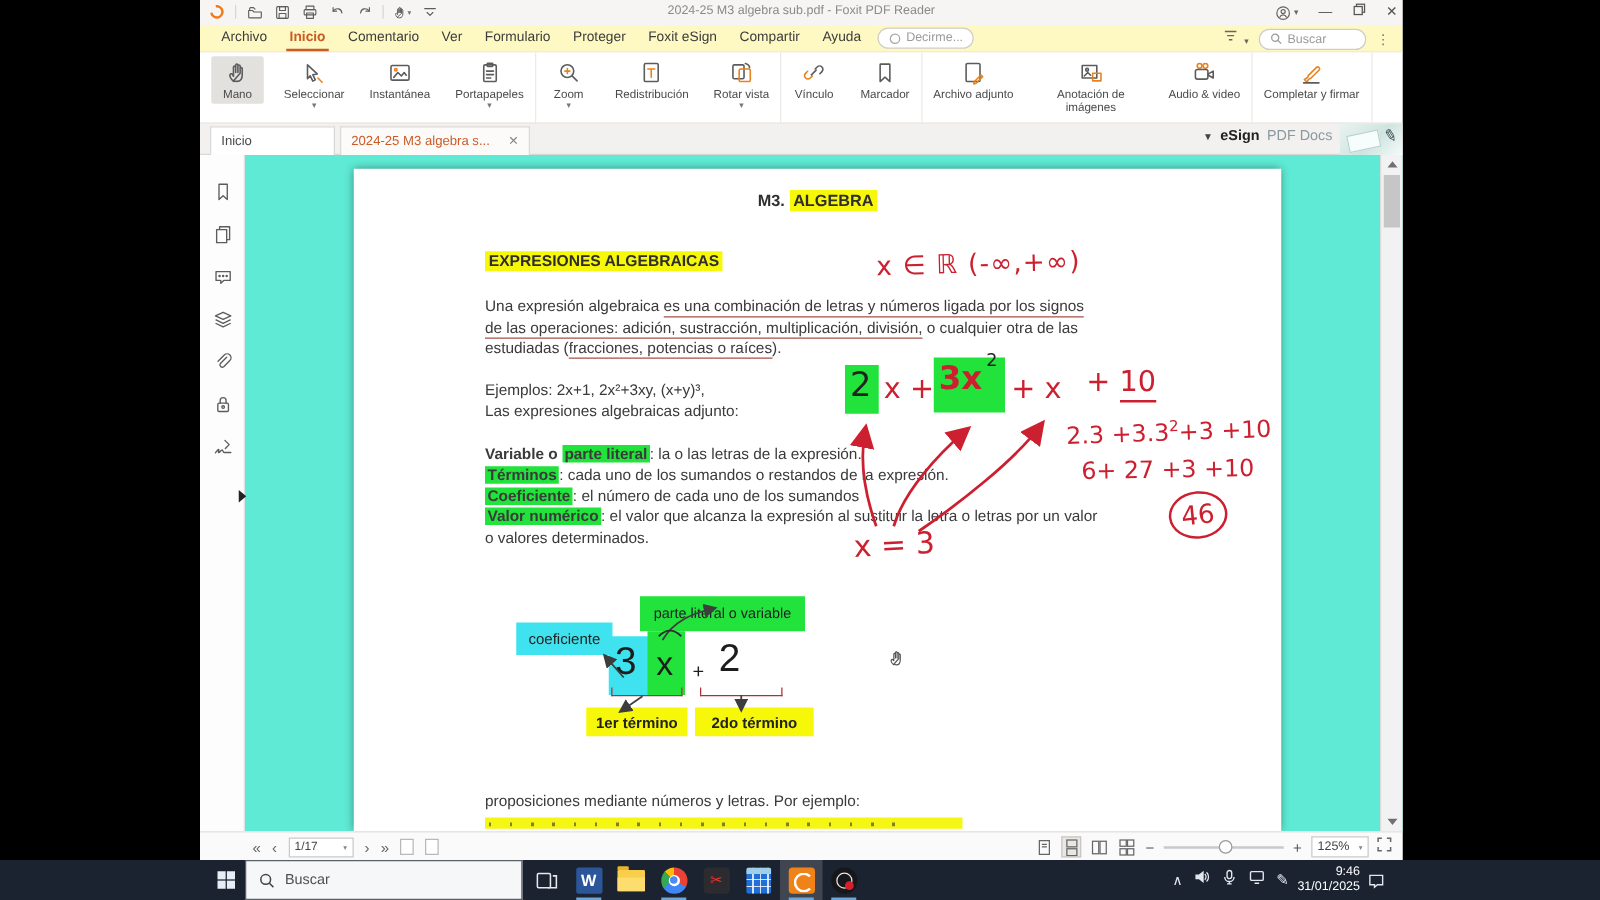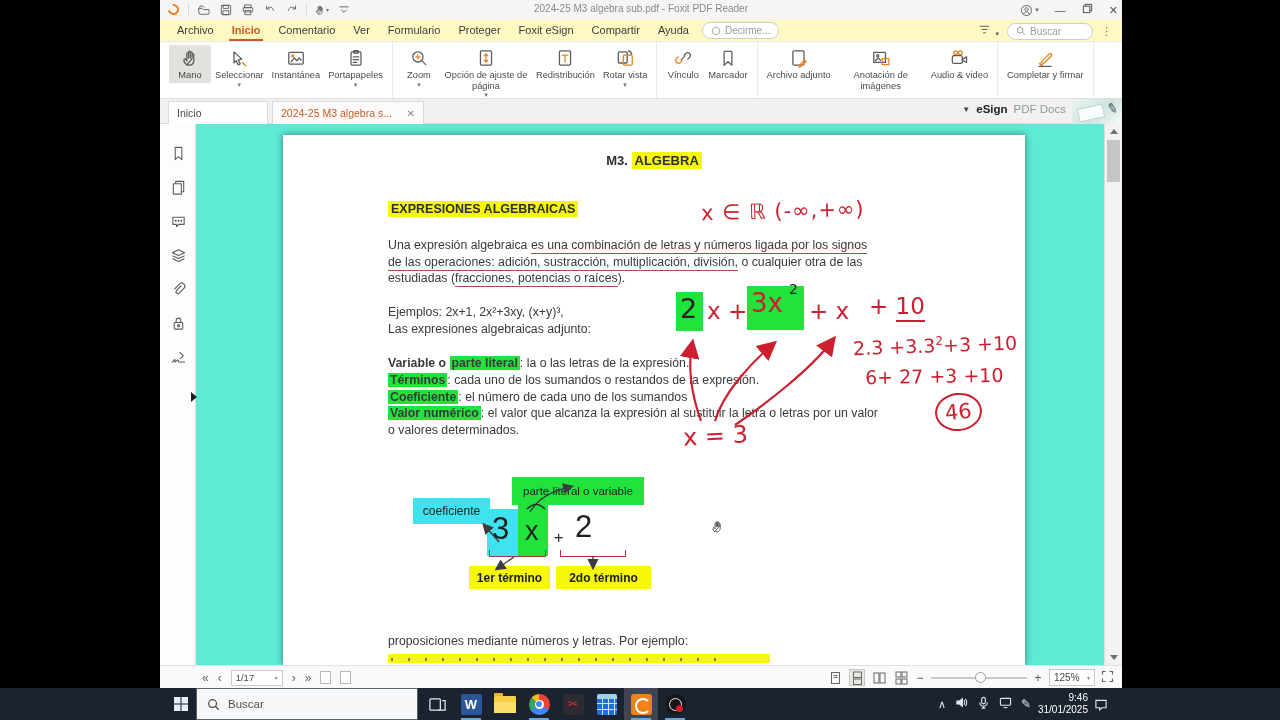--- a/index.html
+++ b/index.html
@@ -26,21 +26,21 @@
   .menu-item.active { color:#cb5a24; font-weight:bold; }
   .menu-item.active::after { content:""; position:absolute; left:6px; right:6px; bottom:1px; height:2px; background:#cb5a24; }
   .pill { display:flex; align-items:center; gap:4px; border:1px solid #cfcdca; border-radius:9px; height:17px; padding:0 8px; font-size:10px; color:#9b9b9b; background:#fff; }
   #tellme { margin-left:4px; }
   #menubar-right { position:absolute; right:10px; top:22px; margin-top:-20px; display:flex; align-items:center; gap:8px; height:18px; }
   .mini-ico svg { width:13px; height:13px; }
   #dots { color:#777; font-size:11px; letter-spacing:0; }
 
   
   #toolbar { position:absolute; left:0; top:42px; right:0; height:57px; background:#fff; border-bottom:1px solid #e2e0de; display:flex; align-items:stretch; padding-left:4px; }
-  .tgroup { display:flex; align-items:flex-start; padding:3px 5px 0 5px; border-right:1px solid #eceae8; gap:0; }
+  .tgroup { display:flex; align-items:flex-start; padding:3px 5px 0 5px; border-right:1px solid #eceae8; gap:12px; }
   .tbtn { display:flex; flex-direction:column; align-items:center; padding:2px 4px; border-radius:2px; min-width:42px; max-width:92px; }
   .tbtn.selected { background:#e3e1de; }
   .tbtn .tico { height:21px; display:flex; align-items:center; }
   .tbtn .tico svg { width:20px; height:20px; }
   .tlabel { font-size:9.3px; line-height:10.5px; color:#4a4a4a; text-align:center; margin-top:2px; }
   .tdd { font-size:7px; color:#777; margin-top:1px; line-height:6px; }
 
   
   #tabbar { position:absolute; left:0; top:99px; right:0; height:25px; background:#f3f1ef; border-bottom:1px solid #dad8d6; }
   .tab { position:absolute; top:2px; height:23px; background:#fff; border:1px solid #dcdad8; border-bottom:none; font-size:10.5px; display:flex; align-items:center; padding:0 8px; }
@@ -89,21 +89,21 @@
     background:repeating-linear-gradient(90deg, rgba(50,50,50,.6) 0 2px, transparent 2px 17px); }
 
   
   .hw { position:absolute; color:#cc2030; font-family:"DejaVu Sans",sans-serif; white-space:nowrap; }
   #hw-domain { left:418px; top:64px; font-size:21px; transform:rotate(-1.5deg); letter-spacing:1px; }
   .gbox { position:absolute; background:#22e23c; }
   #gb1 { left:393px; top:157px; width:27px; height:39px; }
   #gb2 { left:464px; top:151px; width:57px; height:44px; }
   #hw-coef1 { left:397px; top:158px; font-size:27px; color:#222; }
   #hw-x1 { left:424px; top:163px; font-size:23px; }
-  #hw-term2 { left:468px; top:153px; font-size:26px; }
+  #hw-term2 { left:468px; top:153px; font-size:26px;font-weight:bold; }
   #hw-sup2 { left:506px; top:146px; font-size:14px; color:#222; }
   #hw-x2 { left:526px; top:163px; font-size:23px; }
   #hw-tail { left:586px; top:158px; font-size:23px; }
   #hw-tail .tnum { border-bottom:2.5px solid #cc2030; padding-bottom:1px; }
   #hw-calc1 { left:570px; top:199px; font-size:19px; transform:rotate(-2deg); }
   #hw-calc1 sup { font-size:12px; }
   #hw-calc2 { left:582px; top:230px; font-size:19px; transform:rotate(-1deg); }
   #hw-result { left:652px; top:258px; font-size:21px; border:2.5px solid #cc2030; border-radius:50%; padding:5px 8px; transform:rotate(-6deg); }
   #hw-subst { left:400px; top:287px; font-size:24px; transform:rotate(-3deg); }
 
@@ -335,30 +335,20 @@
       <div class="tgroup">
         <div class="tbtn">
           <span class="tico">
             <svg viewBox="0 0 18 18" fill="none" stroke="#5c5c5c" stroke-width="1.15" stroke-linecap="round" stroke-linejoin="round">
               <circle cx="8" cy="8" r="4.6"></circle>
               <path d="M11.4 11.4L15 15"></path>
               <path d="M8 6.2v3.6M6.2 8h3.6" stroke="#e8821e"></path>
             </svg>
           </span>
       <span class="tlabel">Zoom</span>
-          <span class="tdd">▾</span>
-        </div>
-        <div class="tbtn">
-          <span class="tico">
-            <svg viewBox="0 0 18 18" fill="none" stroke="#5c5c5c" stroke-width="1.15" stroke-linecap="round" stroke-linejoin="round">
-              <rect x="4" y="2.5" width="10" height="13" rx="1"></rect>
-              <path d="M9 5.5v7M7.4 7L9 5.4 10.6 7M7.4 11L9 12.6 10.6 11" stroke="#e8821e"></path>
-            </svg>
-          </span>
-      <span class="tlabel">Opción de ajuste de página</span>
           <span class="tdd">▾</span>
         </div>
         <div class="tbtn">
           <span class="tico">
             <svg viewBox="0 0 18 18" fill="none" stroke="#5c5c5c" stroke-width="1.15" stroke-linecap="round" stroke-linejoin="round">
               <rect x="4" y="2.5" width="10" height="13" rx="1"></rect>
               <path d="M6.5 6.5h5M9 6.5v6" stroke="#e8821e"></path>
             </svg>
           </span>
       <span class="tlabel">Redistribución</span>

